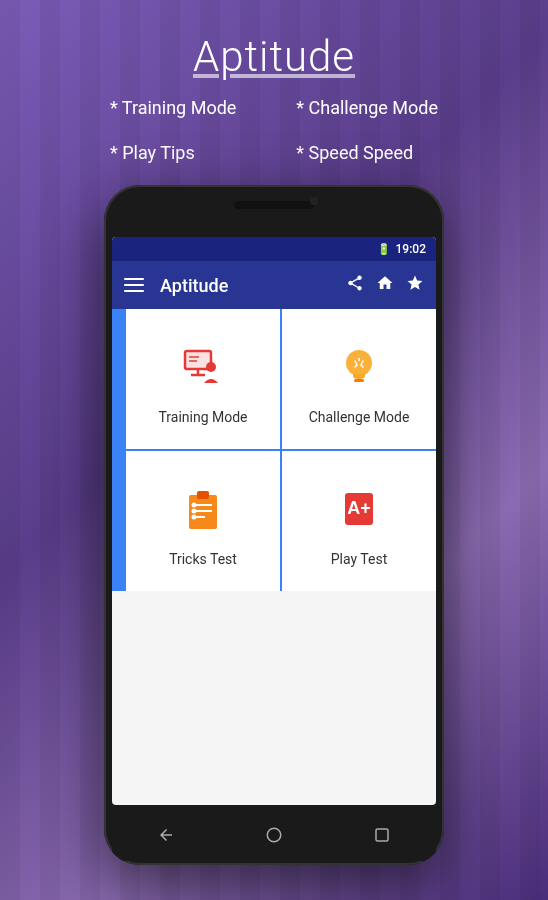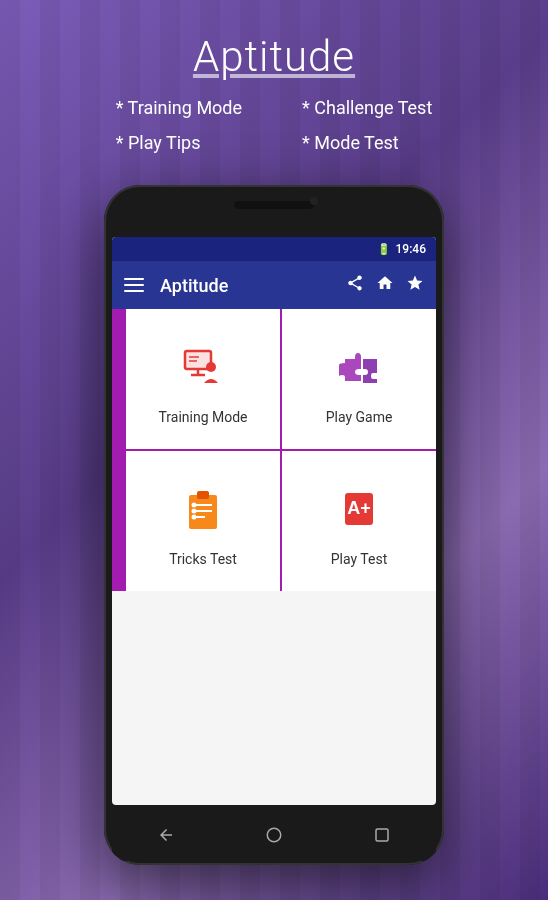--- a/index.html
+++ b/index.html
@@ -53,21 +53,21 @@
     .outer-features {
       display: flex;
       justify-content: center;
       gap: 60px;
       margin-top: 16px;
       font-size: 18px;
     }
     .outer-features-col {
       display: flex;
       flex-direction: column;
-      gap: 14px;
+      gap: 24px;
       align-items: flex-start;
     }
 
     
     .phone-frame {
       position: absolute;
       left: 50%;
       transform: translateX(-50%);
       top: 185px;
       width: 340px;
@@ -131,21 +131,21 @@
       color: white;
       font-size: 18px;
       cursor: pointer;
     }
 
     
     .menu-grid {
       display: grid;
       grid-template-columns: 1fr 1fr;
       gap: 2px;
-      background: #a21caf;
+      background: #3b82f6;
       flex: 1;
       padding-left: 14px;
     }
     .menu-item {
       background: white;
       display: flex;
       flex-direction: column;
       align-items: center;
       justify-content: center;
       padding: 24px 16px 20px;
@@ -214,35 +214,35 @@
 <div class="bg-overlay"></div>
 
 <div class="outer-labels">
   <div class="outer-title">Aptitude</div>
   <div class="outer-features">
     <div class="outer-features-col">
       <span>* Training Mode</span>
       <span>* Play Tips</span>
     </div>
     <div class="outer-features-col">
-      <span>* Challenge Test</span>
-      <span>* Mode Test</span>
+      <span>* Challenge Mode</span>
+      <span>* Speed Speed</span>
     </div>
   </div>
 </div>
 
 <div class="phone-frame">
   <div class="phone-top"></div>
   <div class="phone-camera"></div>
 
   <div class="phone-screen">
 
     <div class="status-bar">
       <span class="battery-icon">🔋</span>
-      <span class="status-time">19:46</span>
+      <span class="status-time">19:02</span>
     </div>
 
     <div class="app-bar">
       <div class="app-bar-icon">
         <svg width="20" height="14" viewBox="0 0 20 14" fill="white">
           <rect y="0" width="20" height="2" rx="1"></rect>
           <rect y="6" width="20" height="2" rx="1"></rect>
           <rect y="12" width="20" height="2" rx="1"></rect>
         </svg>
       </div>
@@ -278,31 +278,36 @@
             <circle cx="36" cy="28" r="5" fill="#e53935"></circle>
             <path d="M29 44 Q36 36 43 44" fill="#e53935"></path>
 
             <line x1="14" y1="18" x2="24" y2="18" stroke="#e53935" stroke-width="1.5"></line>
             <line x1="14" y1="22" x2="22" y2="22" stroke="#e53935" stroke-width="1.5"></line>
           </svg>
         </div>
         <span class="menu-label">Training Mode</span>
       </div>
 
-
       <div class="menu-item">
         <div class="menu-icon">
           <svg width="56" height="56" viewBox="0 0 56 56">
 
-            <path d="M14 20 L24 20 L24 18 Q24 14 27 14 Q30 14 30 18 L30 20 L30 30 L28 30 Q24 30 24 33 Q24 36 28 36 L30 36 L30 42 L14 42 L14 38 Q14 36 11 36 Q8 36 8 38 L8 42 L8 26 Q8 24 14 24 Z" fill="#9c27b0" opacity="0.85"></path>
-            <path d="M32 20 L46 20 L46 34 L42 34 Q40 34 40 37 Q40 40 42 40 L46 40 L46 44 L32 44 L32 36 L34 36 Q37 36 37 33 Q37 30 34 30 L32 30 Z" fill="#7b1fa2" opacity="0.85"></path>
+            <circle cx="28" cy="24" r="13" fill="#f9a825" opacity="0.9"></circle>
+            <path d="M22 37 Q22 40 28 40 Q34 40 34 37 L34 35 L22 35 Z" fill="#f9a825"></path>
+            <rect x="23" y="40" width="10" height="3" rx="1.5" fill="#f57c00"></rect>
+
+            <path d="M24 22 L26 26 L24 28" stroke="white" stroke-width="1.5" fill="none" stroke-linecap="round"></path>
+            <path d="M32 22 L30 26 L32 28" stroke="white" stroke-width="1.5" fill="none" stroke-linecap="round"></path>
+            <line x1="28" y1="19" x2="28" y2="22" stroke="white" stroke-width="1.5"></line>
           </svg>
         </div>
-        <span class="menu-label">Play Game</span>
-      </div>
+        <span class="menu-label">Challenge Mode</span>
+      </div>
+
 
       <div class="menu-item">
         <div class="menu-icon">
           <svg width="56" height="56" viewBox="0 0 56 56">
 
             <rect x="14" y="14" width="28" height="34" rx="2" fill="#f57c00" opacity="0.9"></rect>
             <rect x="22" y="10" width="12" height="8" rx="2" fill="#e65100"></rect>
 
             <line x1="19" y1="24" x2="37" y2="24" stroke="white" stroke-width="2"></line>
             <line x1="19" y1="30" x2="37" y2="30" stroke="white" stroke-width="2"></line>

